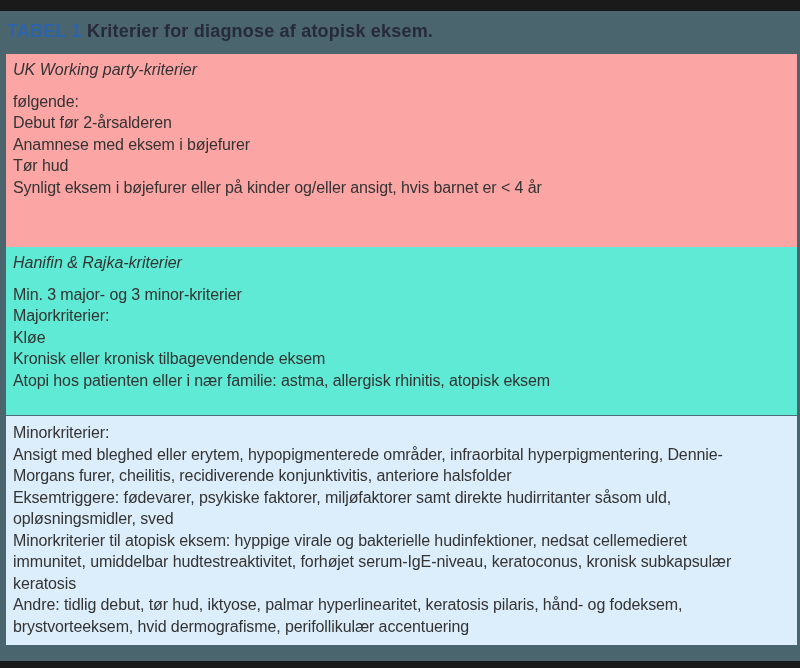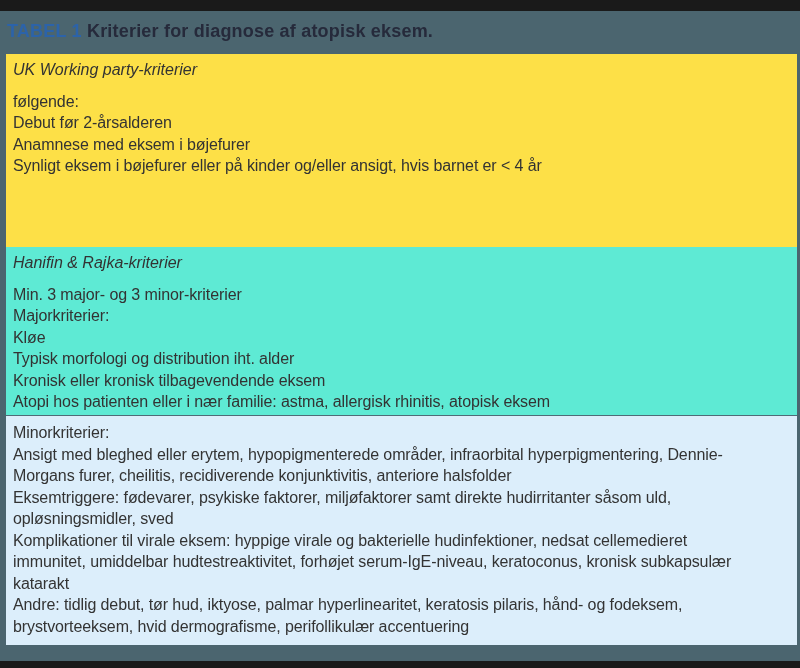--- a/index.html
+++ b/index.html
@@ -37,21 +37,21 @@
   .header-title .tag { color: #2c63a9; }
 
   .content { flex: none; margin: 0 3px 0 6px; }
 
   .sec {
     font-size: 16px;
     color: #333333;
     padding: 5px 8px 6px 7px;
     overflow: hidden;
   }
-  .sec.sec-uk     { background: #fde047; height: 193px; }
+  .sec.sec-uk     { background: #fca5a5; height: 193px; }
   .sec.sec-hanifin{ background: #5eead4; height: 168px; }
   .sec.sec-minor  { background: #dceefb; height: 229px; padding-top: 6px; }
 
   .sec-heading {
     font-style: italic;
     line-height: 21.5px;
     margin-bottom: 10px;
     color: #333333;
   }
   .tline {
@@ -75,44 +75,44 @@
     <div class="header-title"><span class="tag">TABEL 1</span> <span>Kriterier for diagnose af atopisk eksem.</span></div>
   </div>
 
   <div class="content">
 
     <div class="sec sec-uk">
       <div class="sec-heading">UK Working party-kriterier</div>
       <div class="tline">følgende:</div>
       <div class="tline">Debut før 2-årsalderen</div>
       <div class="tline">Anamnese med eksem i bøjefurer</div>
+      <div class="tline">Tør hud</div>
       <div class="tline">Synligt eksem i bøjefurer eller på kinder og/eller ansigt, hvis barnet er &lt; 4 år</div>
     </div>
 
     <div class="sec sec-hanifin">
       <div class="sec-heading">Hanifin &amp; Rajka-kriterier</div>
       <div class="tline">Min. 3 major- og 3 minor-kriterier</div>
       <div class="tline">Majorkriterier:</div>
       <div class="tline">Kløe</div>
-      <div class="tline">Typisk morfologi og distribution iht. alder</div>
       <div class="tline">Kronisk eller kronisk tilbagevendende eksem</div>
       <div class="tline">Atopi hos patienten eller i nær familie: astma, allergisk rhinitis, atopisk eksem</div>
     </div>
 
     <div class="section-divider"></div>
 
     <div class="sec sec-minor">
       <div class="tline">Minorkriterier:</div>
       <div class="tline">Ansigt med bleghed eller erytem, hypopigmenterede områder, infraorbital hyperpigmentering, Dennie-</div>
       <div class="tline">Morgans furer, cheilitis, recidiverende konjunktivitis, anteriore halsfolder</div>
       <div class="tline">Eksemtriggere: fødevarer, psykiske faktorer, miljøfaktorer samt direkte hudirritanter såsom uld,</div>
       <div class="tline">opløsningsmidler, sved</div>
-      <div class="tline">Komplikationer til virale eksem: hyppige virale og bakterielle hudinfektioner, nedsat cellemedieret</div>
+      <div class="tline">Minorkriterier til atopisk eksem: hyppige virale og bakterielle hudinfektioner, nedsat cellemedieret</div>
       <div class="tline">immunitet, umiddelbar hudtestreaktivitet, forhøjet serum-IgE-niveau, keratoconus, kronisk subkapsulær</div>
-      <div class="tline">katarakt</div>
+      <div class="tline">keratosis</div>
       <div class="tline">Andre: tidlig debut, tør hud, iktyose, palmar hyperlinearitet, keratosis pilaris, hånd- og fodeksem,</div>
       <div class="tline">brystvorteeksem, hvid dermografisme, perifollikulær accentuering</div>
     </div>
 
   </div>
 
   <div class="bottom-strip"></div>
 
   <div class="frame-bar bottom"></div>
 

